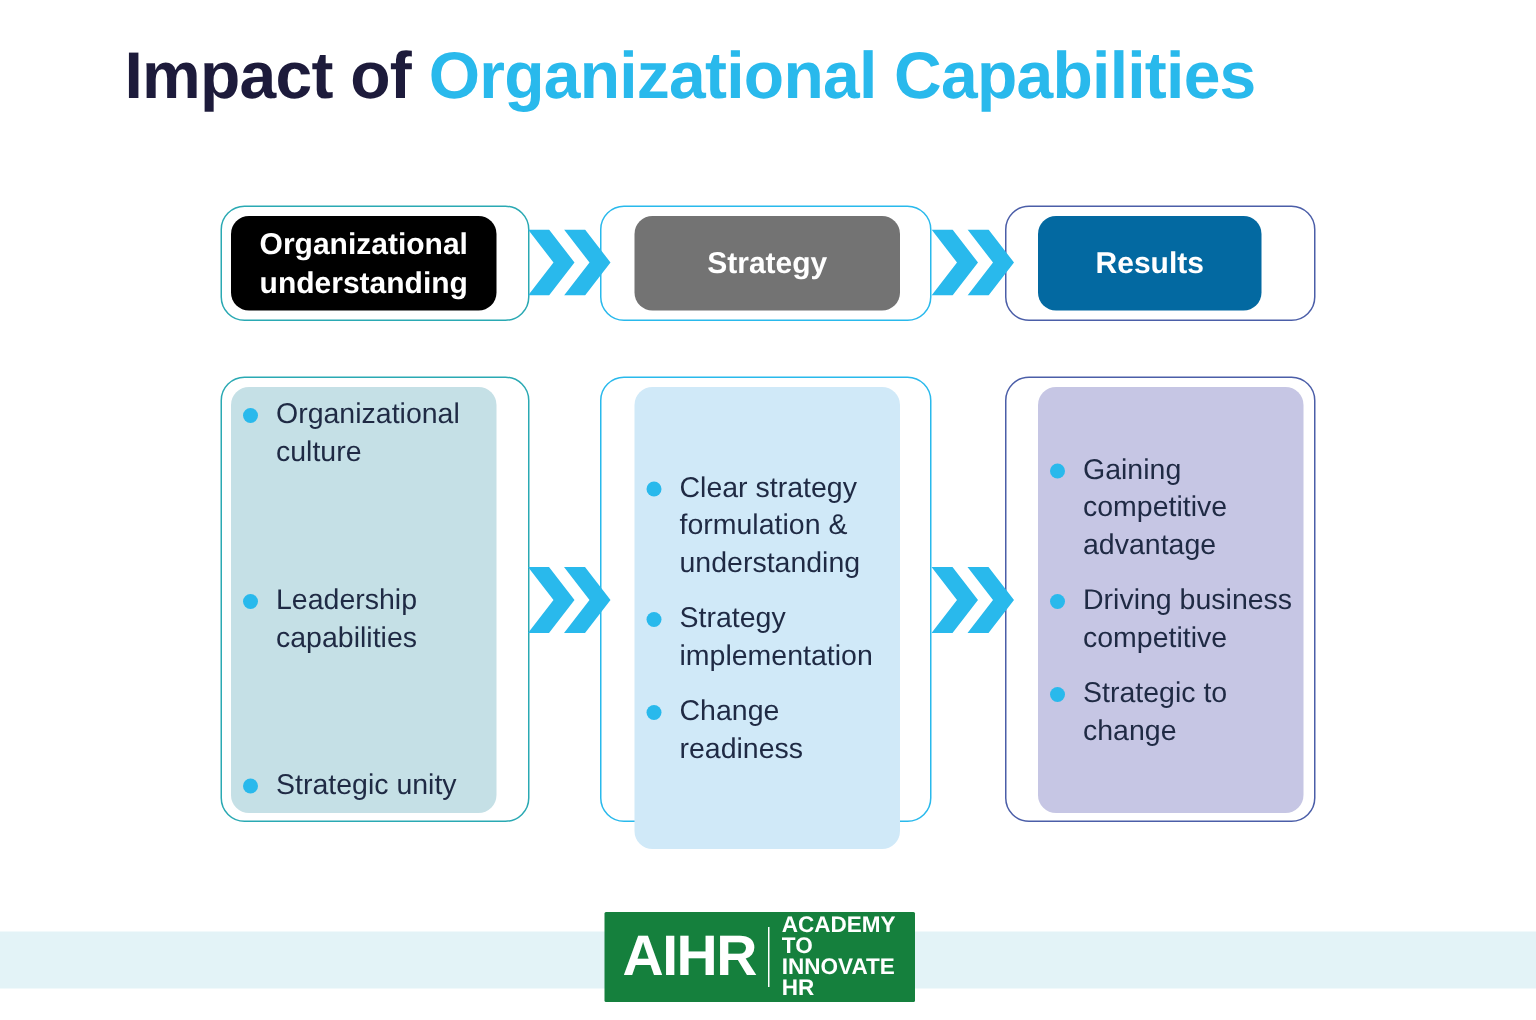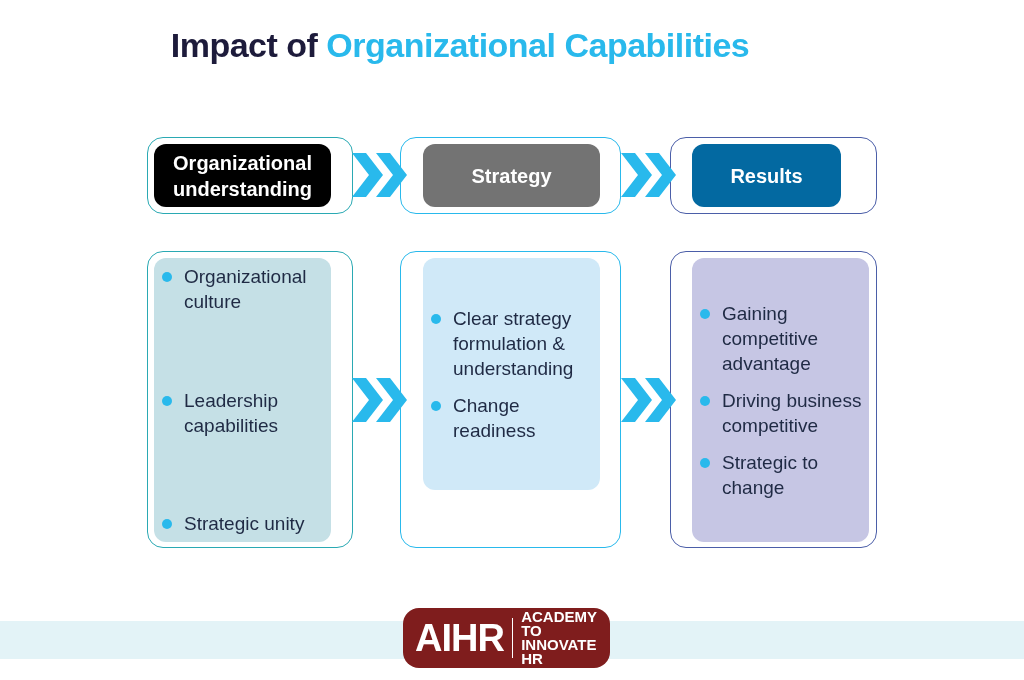--- a/index.html
+++ b/index.html
@@ -3,21 +3,21 @@
 <meta charset="utf-8">
 <style>
   html, body { margin:0; padding:0; }
   body {
     width:1024px; height:680px; position:relative; overflow:hidden;
     background:#ffffff;
     font-family:"Liberation Sans", "DejaVu Sans", sans-serif;
   }
   .title {
     position:absolute; left:0; width:920px; top:26px;
-    text-align:center; font-size:34px; font-weight:bold; letter-spacing:-0.5px;
+    text-align:center; font-size:44px; font-weight:bold; letter-spacing:-0.5px;
   }
   .title .dark { color:#1d1b3b; }
   .title .accent { color:#29b9ec; }
 
   .frame {
     position:absolute; background:#fff; border-radius:16px; box-sizing:border-box;
   }
   .f1 { border:1.5px solid #2aa9b3; }
   .f2 { border:1.5px solid #29b9ec; }
   .f3 { border:1.5px solid #4b5ea8; }
@@ -39,21 +39,21 @@
   }
   .item-text { font-size:19px; color:#1f2a44; line-height:25px; }
 
   .arrow { position:absolute; }
 
   .band {
     position:absolute; left:0; top:621px; width:1024px; height:38px; background:#e3f3f7;
   }
   .logo {
     position:absolute; left:403px; top:608px; width:207px; height:60px;
-    background:#7f1d1d; border-radius:16px; display:flex; align-items:center;
+    background:#15803d; border-radius:1px; display:flex; align-items:center;
   }
   .logo-main {
     color:#fff; font-weight:bold; font-size:38px; padding-left:12px; letter-spacing:-1px;
   }
   .logo-sep { width:1.5px; height:40px; background:#fff; margin:0 8px 0 8px; }
   .logo-sub { color:#fff; font-weight:bold; font-size:15px; line-height:14px; }
 </style>
 </head>
 <body>
 
@@ -99,24 +99,28 @@
   <div class="item">
       <span class="dot"></span>
       <span class="item-text">Leadership capabilities</span>
     </div>
   <div class="item">
       <span class="dot"></span>
       <span class="item-text">Strategic unity</span>
     </div>
 </div>
 
-<div class="panel" style="left:423px;top:258px;width:177px;height:232px;background:#d0e9f8;padding-right:2px;">
+<div class="panel" style="left:423px;top:258px;width:177px;height:308px;background:#d0e9f8;padding-right:2px;">
   <div class="item">
       <span class="dot"></span>
       <span class="item-text">Clear strategy formulation &amp; understanding</span>
+    </div>
+  <div class="item">
+      <span class="dot"></span>
+      <span class="item-text">Strategy implementation</span>
     </div>
   <div class="item">
       <span class="dot"></span>
       <span class="item-text">Change readiness</span>
     </div>
 </div>
 
 <div class="panel" style="left:692px;top:258px;width:177px;height:284px;background:#c6c6e4;">
   <div class="item">
       <span class="dot"></span>

